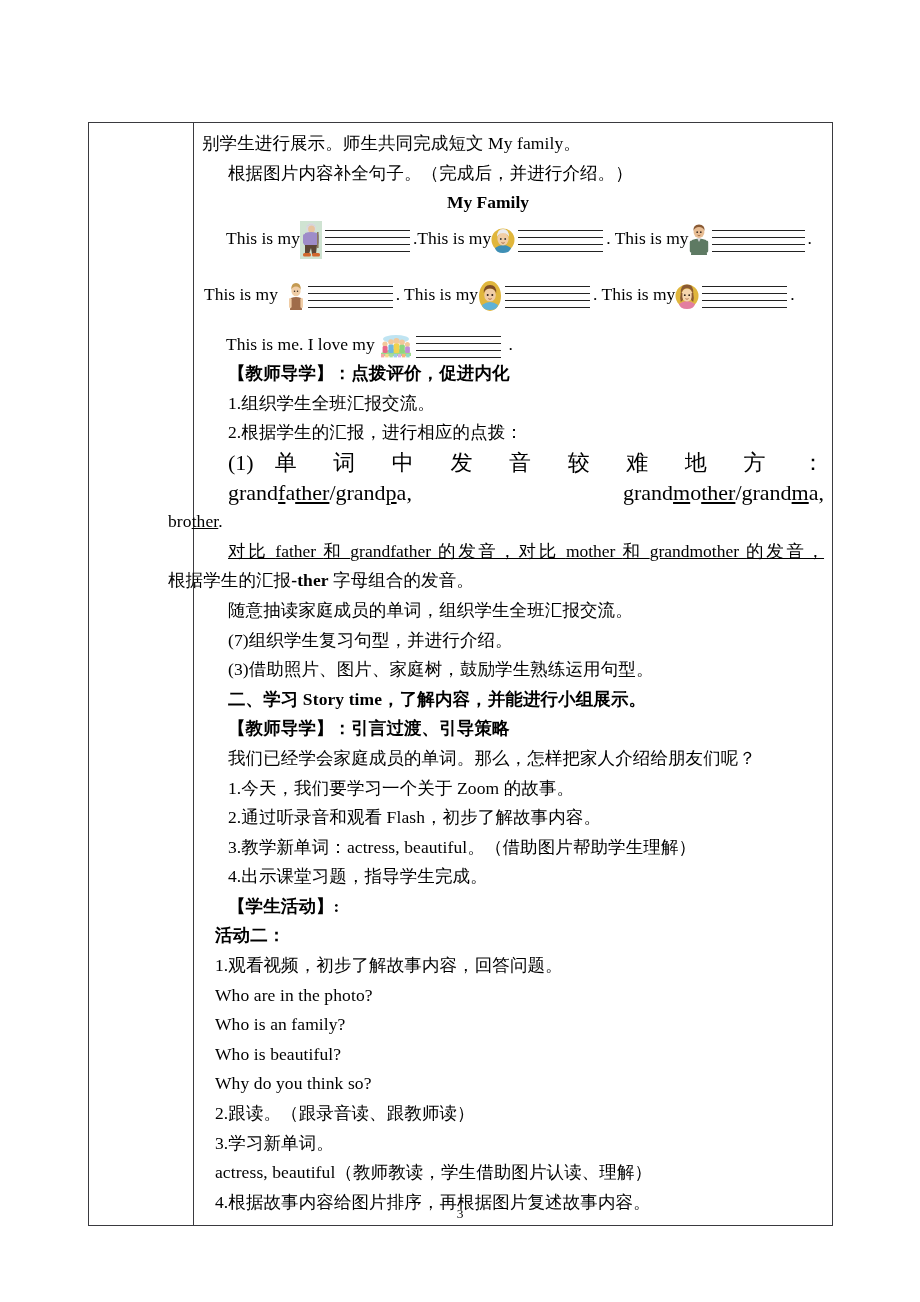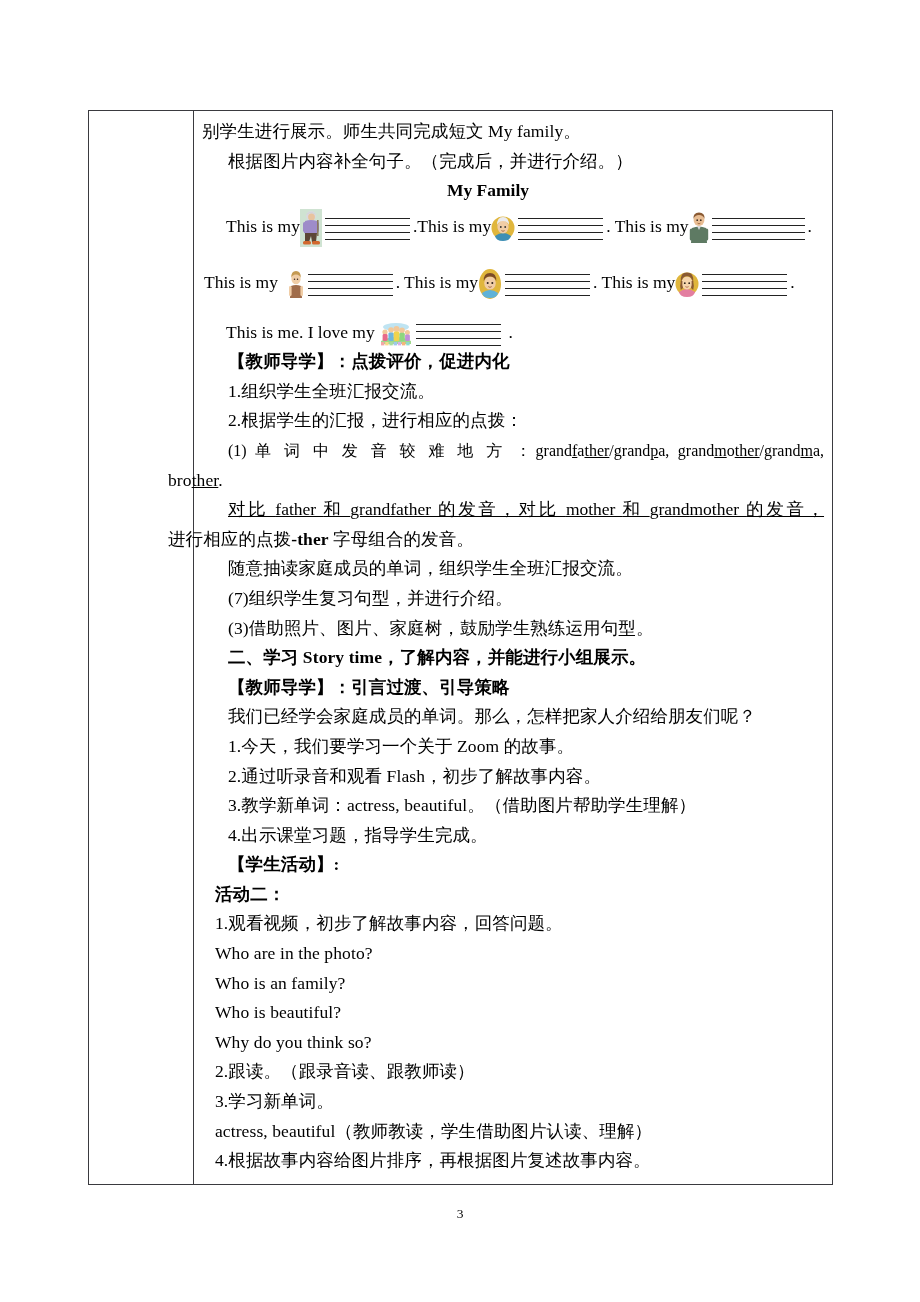--- a/index.html
+++ b/index.html
@@ -11,21 +11,21 @@
     position:relative;
     overflow:hidden;
   }
   .page{
     position:absolute;
     left:0;top:0;width:920px;height:1302px;
   }
   
   .lesson-table{
     position:absolute;
-    left:88px; top:110px;
+    left:88px; top:122px;
     width:744px;
     border:1.3px solid #3a3a3f;
     border-collapse:collapse;
     table-layout:fixed;
   }
   .lesson-table td{
     border:1.3px solid #3a3a3f;
     vertical-align:top;
     padding:0;
   }
@@ -41,21 +41,21 @@
     line-height:29.6px;
     white-space:nowrap;
     letter-spacing:0.1px;
   }
   .indent1{padding-left:26px;}
   .indent2{padding-left:13px;}
   .b{font-weight:bold;}
   .u{text-decoration:underline;}
   
   .just-line{
-    font-size:16px;
+    font-size:22px;
     line-height:29.6px;
     text-align:justify;
     text-align-last:justify;
     padding-left:26px;
   }
   .just-line2{
     font-size:17.5px;
     line-height:29.6px;
     text-align:justify;
     text-align-last:justify;
@@ -229,21 +229,21 @@
 
           <div class="ln indent1">1.组织学生全班汇报交流。</div>
           <div class="ln indent1">2.根据学生的汇报，进行相应的点拨：</div>
 
           <div class="just-line"><span>(1) 单 词 中 发 音 较 难 地 方 ：</span><span class="nb"><span>grand</span><span class="u">f</span><span>a</span><span class="u">ther</span><span>/</span><span>grand</span><span class="u">p</span><span>a</span><span>,</span>&nbsp;<span>grand</span><span class="u">m</span><span>o</span><span class="u">ther</span><span>/</span><span>grand</span><span class="u">m</span><span>a</span><span>,</span></span></div>
 
           <div class="ln" style="margin-left:-34px;"><span>bro</span><span class="u">ther</span><span>.</span></div>
 
           <div class="just-line2"><span>对比 </span><span class="u">father </span><span>和 </span><span>grand</span><span class="u">father </span><span>的发音，对比 </span><span class="u">mother </span><span>和 </span><span>grand</span><span class="u">mother </span><span>的发音，</span></div>
 
-          <div class="ln" style="margin-left:-34px;"><span>进行相应的点拨</span><span class="b">-ther</span><span> 字母组合的发音。</span></div>
+          <div class="ln" style="margin-left:-34px;"><span>根据学生的汇报</span><span class="b">-ther</span><span> 字母组合的发音。</span></div>
 
           <div class="ln indent1">随意抽读家庭成员的单词，组织学生全班汇报交流。</div>
           <div class="ln indent1">(7)组织学生复习句型，并进行介绍。</div>
           <div class="ln indent1">(3)借助照片、图片、家庭树，鼓励学生熟练运用句型。</div>
 
           <div class="ln indent1 b">二、学习 Story time，了解内容，并能进行小组展示。</div>
 
           <div class="ln indent1"><span class="b">【教师导学】：</span><span class="b">引言过渡、引导策略</span></div>
 
           <div class="ln indent1">我们已经学会家庭成员的单词。那么，怎样把家人介绍给朋友们呢？</div>

